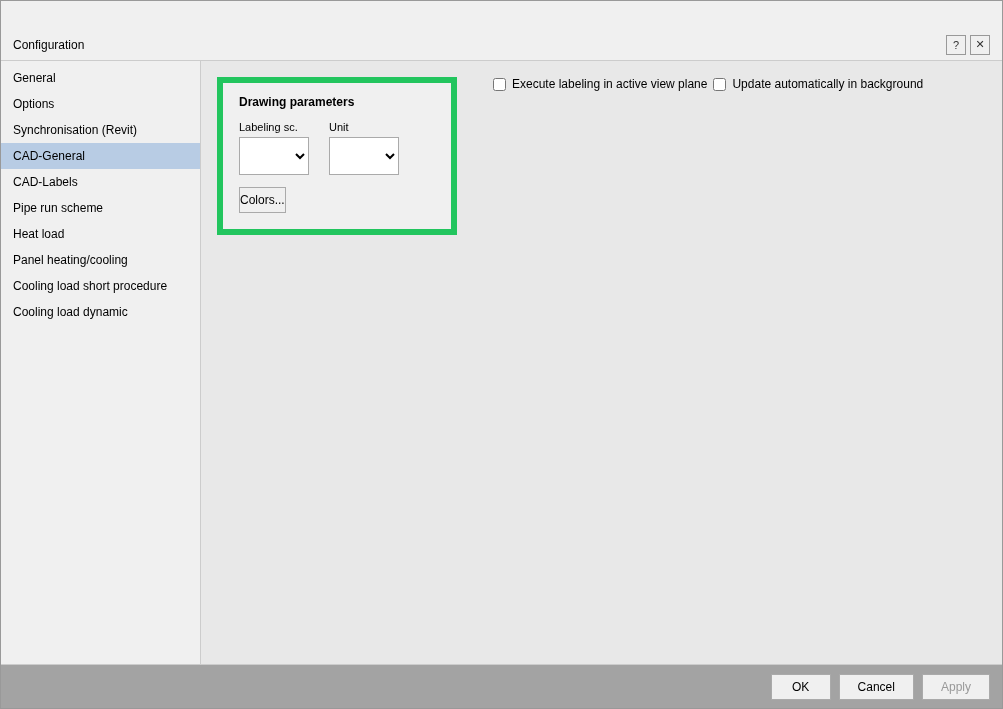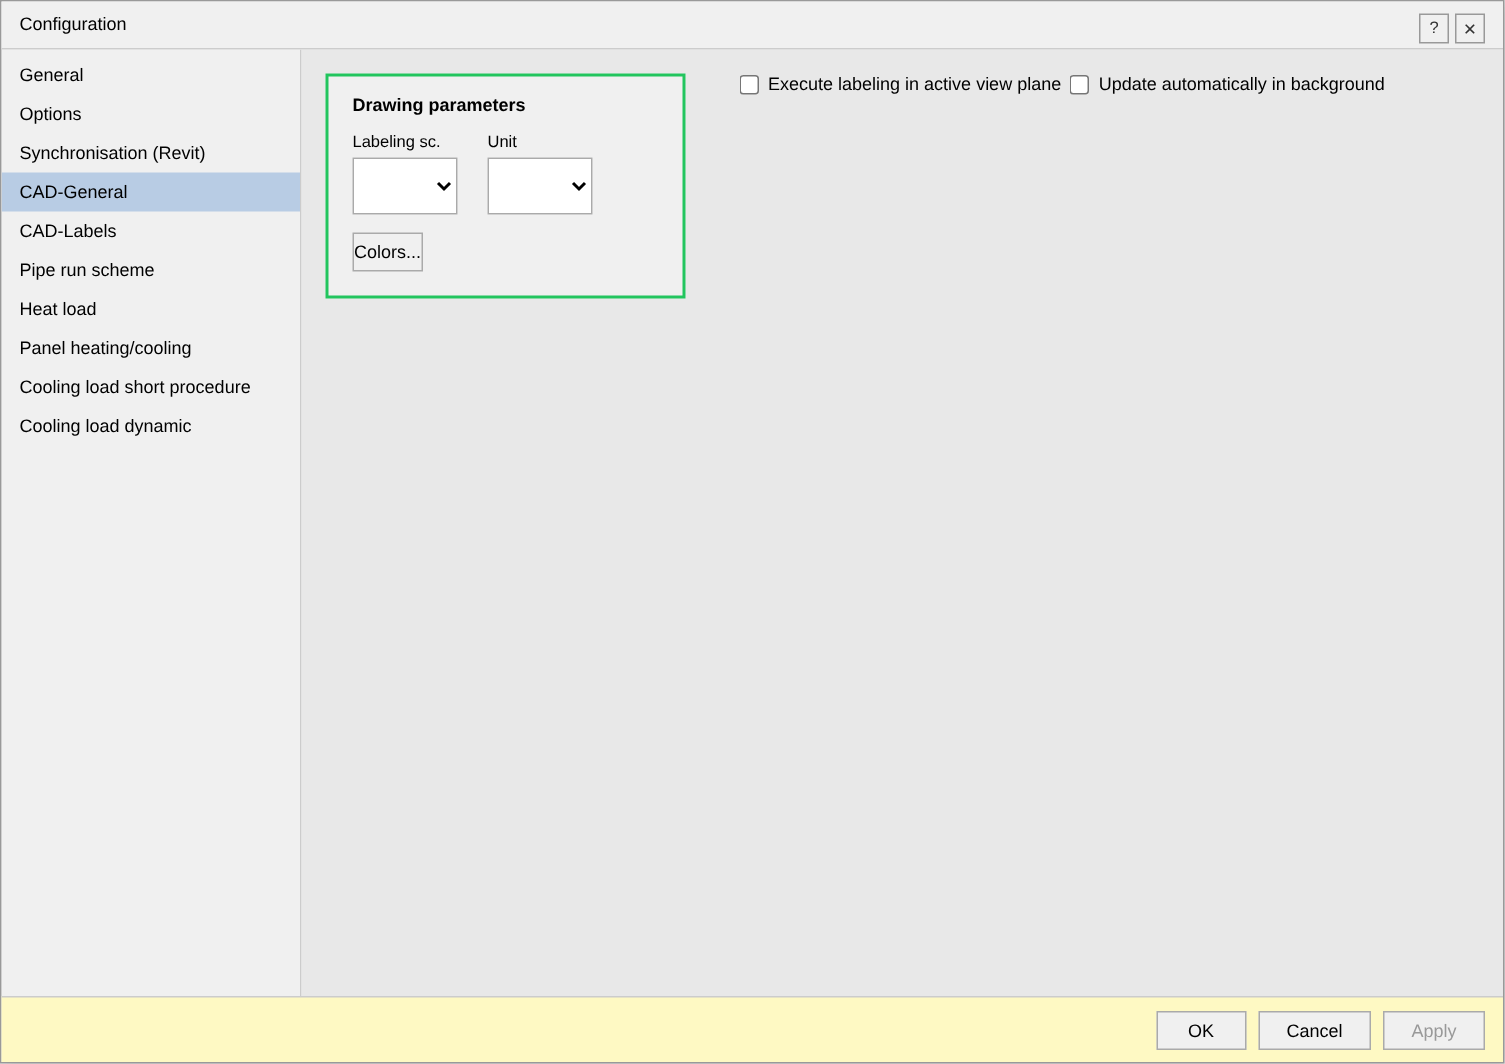--- a/index.html
+++ b/index.html
@@ -21,23 +21,24 @@
       border: 1px solid #999;
       display: flex;
       flex-direction: column;
       box-shadow: 2px 2px 8px rgba(0,0,0,0.3);
     }
     .title-bar {
       background: #f0f0f0;
       border-bottom: 1px solid #ccc;
       padding: 8px 12px;
       display: flex;
-      align-items: flex-start;
+      align-items: center;
       justify-content: space-between;
       height: 32px;
+      margin-top: 28px;
     }
     .title-bar-title {
       font-size: 12px;
       font-weight: normal;
       color: #000;
     }
     .title-bar-controls {
       display: flex;
       gap: 4px;
       align-items: center;
@@ -78,21 +79,21 @@
       color: #000;
     }
     .main-panel {
       flex: 1;
       background: #e8e8e8;
       padding: 16px;
       display: flex;
       flex-direction: column;
     }
     .drawing-params-box {
-      border: 2px solid #22c55e;
+      border: 6px solid #22c55e;
       background: #f0f0f0;
       padding: 12px 16px 16px;
       width: 240px;
       margin-bottom: 16px;
     }
     .drawing-params-title {
       font-size: 12px;
       font-weight: bold;
       margin-bottom: 12px;
       color: #000;
@@ -152,21 +153,21 @@
     .checkbox-label {
       font-size: 12px;
       color: #000;
     }
     .top-row {
       display: flex;
       align-items: flex-start;
       gap: 20px;
     }
     .footer {
-      background: #fef9c3;
+      background: #a3a3a3;
       border-top: 1px solid #ccc;
       padding: 8px 12px;
       display: flex;
       justify-content: flex-end;
       gap: 8px;
       height: 44px;
       align-items: center;
     }
     .footer-btn {
       height: 26px;

